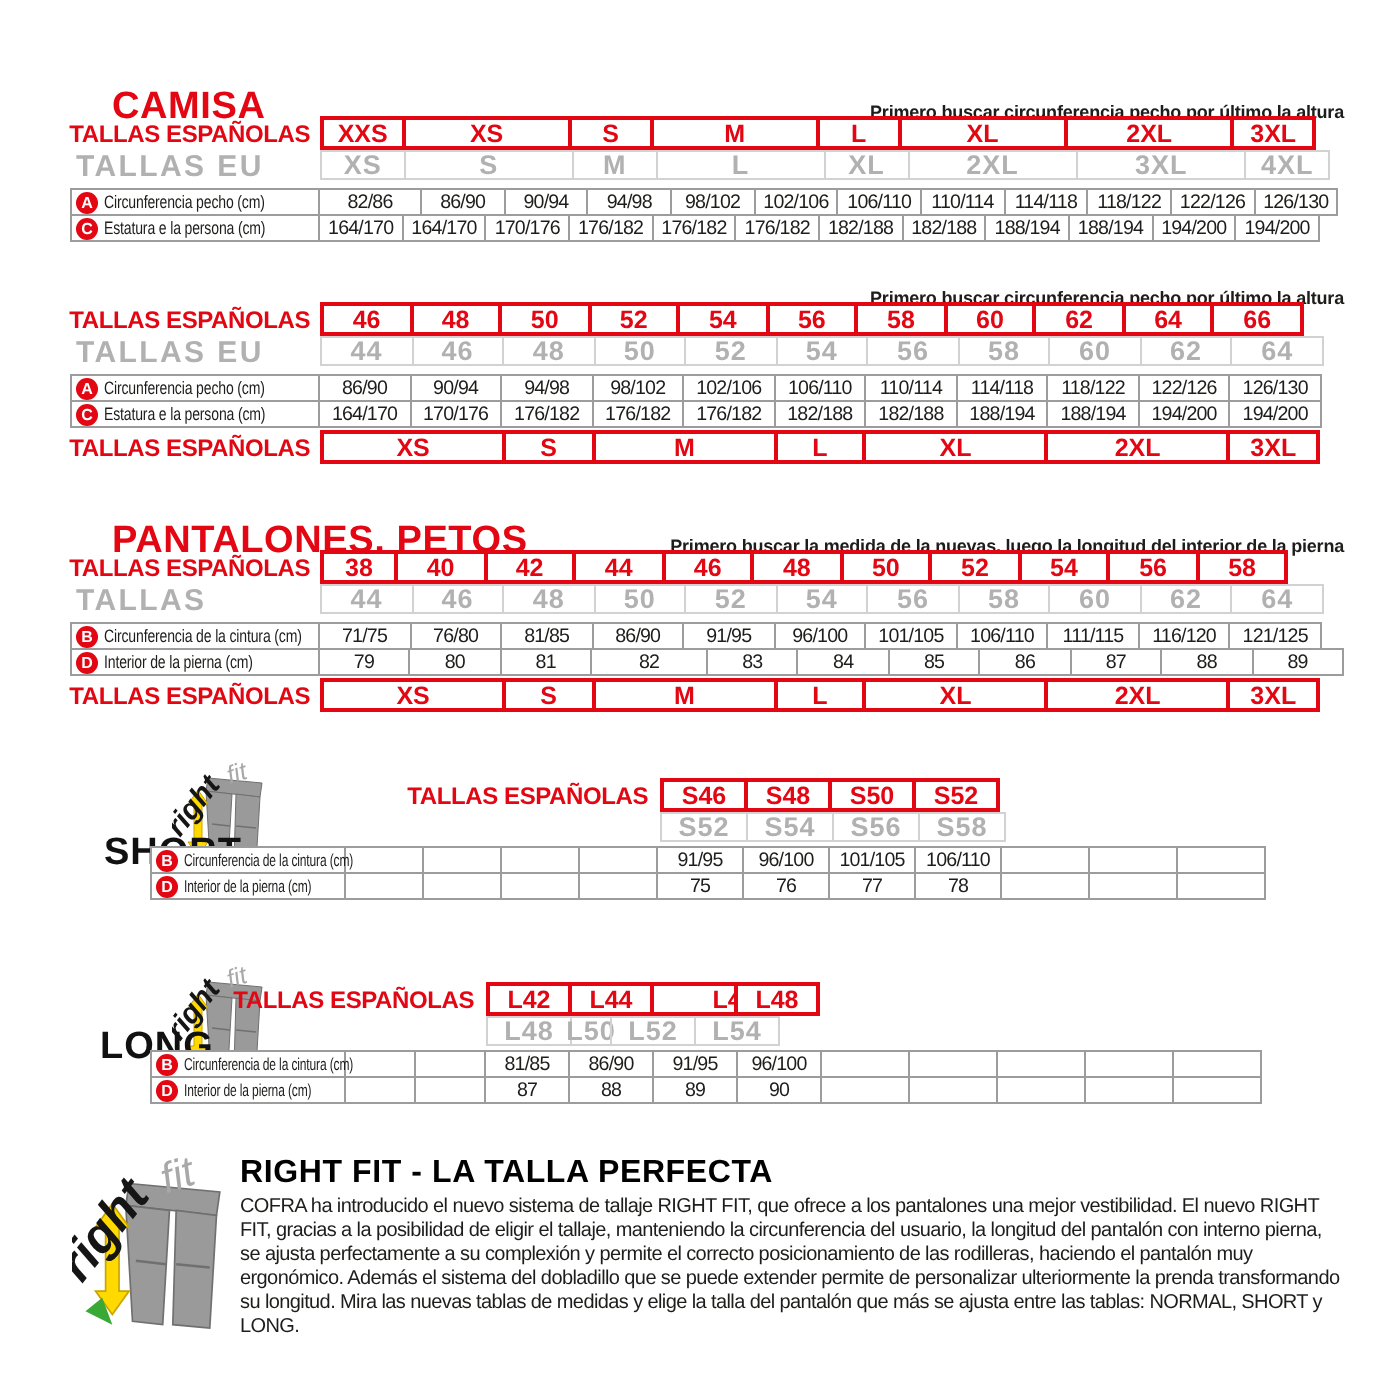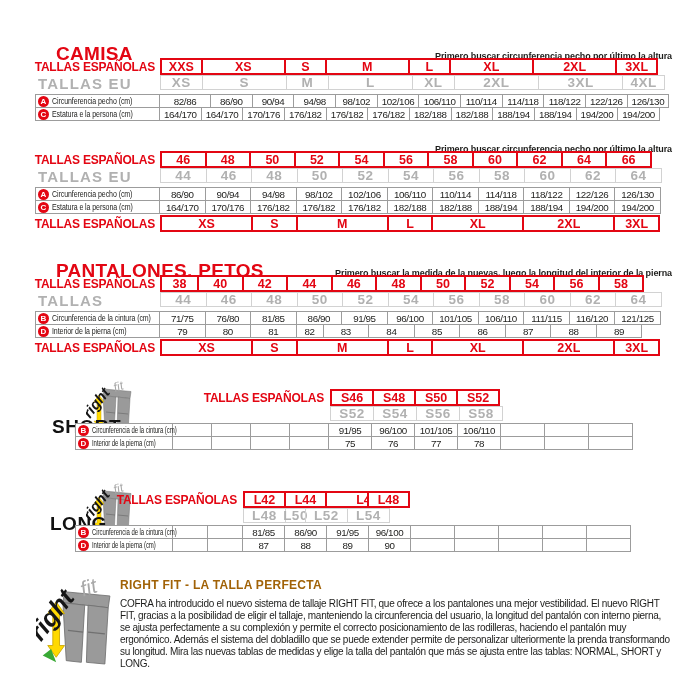--- a/index.html
+++ b/index.html
@@ -38,21 +38,21 @@
   .footer-row{margin-top:1px;}
 
   
   .rftable{position:absolute;left:75px;}
   .rf-spacer{box-sizing:border-box;display:flex;align-items:center;justify-content:flex-end;padding-right:6px;}
   .rf-label{box-sizing:border-box;border:1px solid #9c9c9c;height:14px;display:flex;align-items:center;padding-left:2px;background:#fff;width:98px;}
   .rf-label .condense{transform:scaleX(0.70);font-size:8.6px;}
   .side-label{position:absolute;font-size:19px;font-weight:bold;color:#111;letter-spacing:.5px;}
 
   
-  .rf-title{position:absolute;font-size:12px;font-weight:bold;color:#a16207;letter-spacing:.3px;white-space:nowrap;}
+  .rf-title{position:absolute;font-size:16px;font-weight:bold;color:#000000;letter-spacing:.3px;white-space:nowrap;}
   .rf-par{position:absolute;width:552px;font-size:10px;line-height:12px;letter-spacing:-0.3px;color:#1d1d1b;text-align:left;}
   .logo{position:absolute;}
 </style>
 </head>
 <body>
 
 <div class="canvas">
 
   <div class="sec-title" style="left:56px;top:43px;">CAMISA</div>
   <div class="sec-note" style="top:51px;">Primero buscar circunferencia pecho por último la altura</div>
@@ -242,21 +242,21 @@
         <div class="dcell" style="width: 46.5455px;">121/125</div>
       </div>
       <div class="row drow">
         <div class="dlabel" style="width: 125px;">
           <div class="badge">D</div>
           <div class="condense">Interior de la pierna (cm)</div>
         </div>
         <div class="dcell" style="width: 46.5455px;">79</div>
         <div class="dcell" style="width: 46.5455px;">80</div>
         <div class="dcell" style="width: 46.5455px;">81</div>
-        <div class="dcell" style="width: 28px;">82</div>
+        <div class="dcell" style="width: 59px;">82</div>
         <div class="dcell" style="width: 46.5455px;">83</div>
         <div class="dcell" style="width: 46.5455px;">84</div>
         <div class="dcell" style="width: 46.5455px;">85</div>
         <div class="dcell" style="width: 46.5455px;">86</div>
         <div class="dcell" style="width: 46.5455px;">87</div>
         <div class="dcell" style="width: 46.5455px;">88</div>
         <div class="dcell" style="width: 46.5455px;">89</div>
       </div>
       <div class="row footer-row">
         <div class="hlbl red-lbl">TALLAS ESPAÑOLAS</div>

